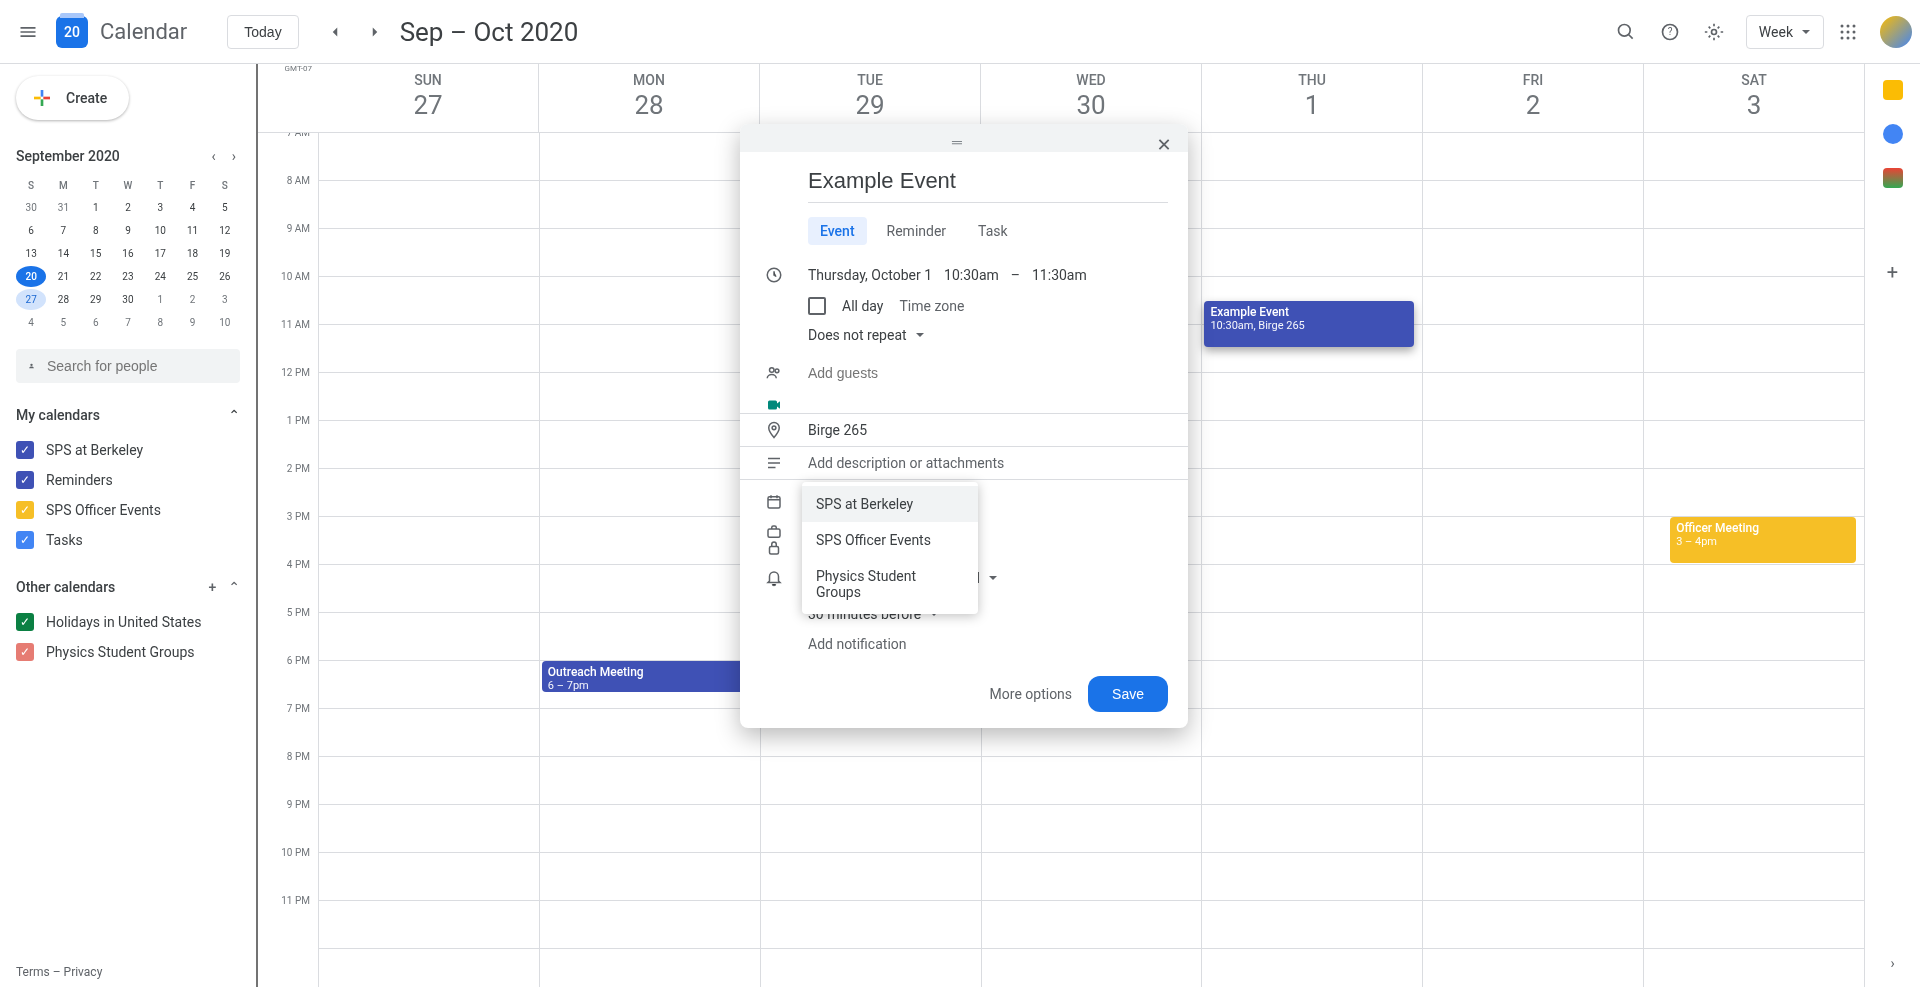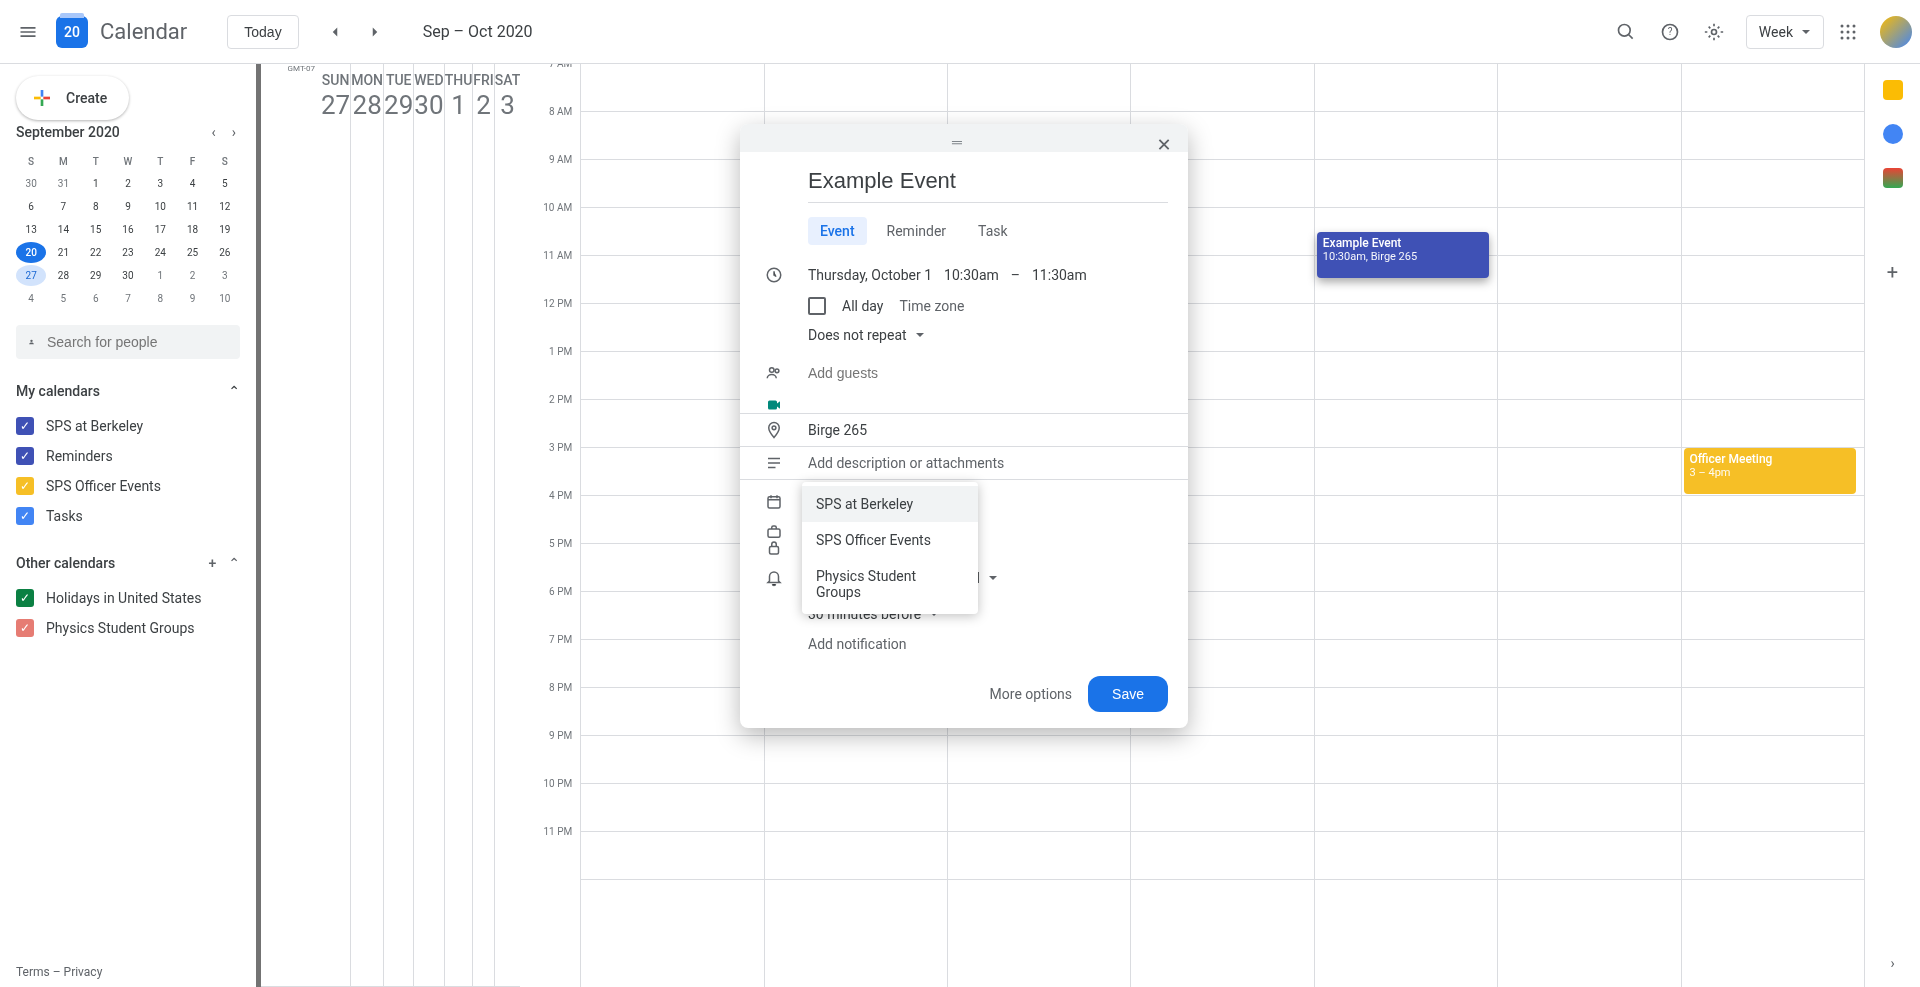--- a/index.html
+++ b/index.html
@@ -7,57 +7,57 @@
 
 
 .header { height: 64px; display: flex; align-items: center; padding: 0 8px; border-bottom: 1px solid #dadce0; }
 .icon-btn { width: 40px; height: 40px; display: flex; align-items: center; justify-content: center; border-radius: 50%; cursor: pointer; color: #5f6368; }
 .logo-box { width: 40px; height: 40px; display: flex; align-items: center; justify-content: center; margin-left: 4px; }
 .logo-cal { width: 32px; height: 32px; background: #1a73e8; border-radius: 6px; display: flex; align-items: center; justify-content: center; color: #fff; font-weight: 500; font-size: 14px; position: relative; }
 .logo-cal::before { content: ''; position: absolute; top: -3px; left: 4px; right: 4px; height: 5px; background: #a8c7fa; border-radius: 2px 2px 0 0; }
 .app-name { font-size: 22px; color: #5f6368; margin-left: 8px; margin-right: 40px; }
 .today-btn { padding: 8px 16px; border: 1px solid #dadce0; border-radius: 4px; font-size: 14px; color: #3c4043; background: #fff; cursor: pointer; font-weight: 500; }
 .nav-arrows { display: flex; margin-left: 16px; }
-.date-range { font-size: 16px; color: #3c4043; margin-left: 28px; }
+.date-range { font-size: 26px; color: #3c4043; margin-left: 5px; }
 .header-right { margin-left: auto; display: flex; align-items: center; gap: 4px; }
 .view-select { padding: 8px 12px; border: 1px solid #dadce0; border-radius: 4px; font-size: 14px; display: flex; align-items: center; gap: 8px; cursor: pointer; margin-left: 8px; }
 .avatar { width: 32px; height: 32px; border-radius: 50%; background: linear-gradient(135deg, #fbbc04, #4285f4); margin-left: 8px; }
 
 
 .layout { display: flex; height: calc(100vh - 64px); }
 .sidebar { width: 256px; padding: 12px 16px; overflow-y: auto; }
 .main { flex: 1; display: flex; overflow: hidden; }
 .rightbar { width: 56px; border-left: 1px solid #dadce0; padding-top: 16px; display: flex; flex-direction: column; align-items: center; gap: 24px; }
 .rightbar-icon { width: 20px; height: 20px; border-radius: 4px; }
 
 
 .create-btn { display: inline-flex; align-items: center; gap: 12px; padding: 10px 22px 10px 14px; border-radius: 24px; box-shadow: 0 1px 3px rgba(0,0,0,0.3); font-size: 14px; font-weight: 500; cursor: pointer; color: #3c4043; }
 .plus-icon { width: 24px; height: 24px; }
-.mini-cal { }
+.mini-cal { margin-top: 24px; }
 .mini-cal-header { display: flex; align-items: center; justify-content: space-between; }
 .mini-cal-title { font-size: 14px; font-weight: 500; color: #3c4043; }
 .mini-cal-nav { display: flex; gap: 8px; }
 .mini-cal-nav span { cursor: pointer; color: #5f6368; padding: 4px; }
 .mini-grid { display: grid; grid-template-columns: repeat(7, 1fr); gap: 2px; margin-top: 8px; text-align: center; font-size: 10px; }
 .mini-dow { color: #70757a; font-weight: 500; padding: 4px 0; }
 .mini-day { padding: 5px 0; border-radius: 50%; cursor: pointer; color: #3c4043; }
 .mini-day.muted { color: #70757a; }
 .mini-day.today { background: #1a73e8; color: #fff; font-weight: 500; }
 .mini-day.selected { background: #d2e3fc; color: #1967d2; }
 .search-people { margin-top: 16px; display: flex; align-items: center; gap: 12px; background: #f1f3f4; border-radius: 4px; padding: 8px 12px; color: #5f6368; font-size: 14px; }
 .cal-section { margin-top: 20px; }
 .cal-section-header { display: flex; align-items: center; justify-content: space-between; font-size: 14px; font-weight: 500; cursor: pointer; padding: 4px 0; }
 .cal-section-icons { display: flex; gap: 12px; color: #5f6368; }
 .cal-list { margin-top: 8px; }
 .cal-item { display: flex; align-items: center; gap: 12px; padding: 6px 0; font-size: 14px; cursor: pointer; }
 .cal-check { width: 18px; height: 18px; border-radius: 3px; display: flex; align-items: center; justify-content: center; color: #fff; font-size: 12px; }
 .footer-links { position: absolute; bottom: 8px; left: 16px; font-size: 12px; color: #5f6368; }
 
 
-.week-container { flex: 1; display: flex; flex-direction: row; border-left: 5px solid #737373; }
+.week-container { flex: 1; display: flex; flex-direction: column; border-left: 2px solid #737373; }
 .week-header { display: flex; border-bottom: 1px solid #dadce0; }
 .time-gutter { width: 60px; flex-shrink: 0; }
 .day-header { flex: 1; text-align: center; padding: 8px 0 12px; border-left: 1px solid #dadce0; }
 .day-header:first-of-type { border-left: none; }
 .day-dow { font-size: 14px; color: #70757a; font-weight: 500; }
 .day-num { font-size: 26px; color: #70757a; margin-top: 2px; }
 .week-body { flex: 1; display: flex; overflow-y: auto; position: relative; }
 .time-col { width: 60px; flex-shrink: 0; }
 .time-slot { height: 48px; text-align: right; padding-right: 8px; font-size: 10px; color: #70757a; position: relative; top: -6px; }
 .gmt-label { font-size: 8px; color: #70757a; text-align: right; padding-right: 6px; }
@@ -489,21 +489,21 @@
               <div class="hour-line"></div>
               <div class="hour-line"></div>
               <div class="hour-line"></div>
               <div class="hour-line"></div>
               <div class="hour-line"></div>
               <div class="hour-line"></div>
               <div class="hour-line"></div>
               <div class="hour-line"></div>
               <div class="hour-line"></div>
               <div class="hour-line"></div>
-              <div class="event" style="top: 384px; height: 46px; background: rgb(246, 191, 38);">
+              <div class="event" style="top: 384px; height: 46px; background: rgb(246, 191, 38); margin-left: 24px;">
                 <div class="event-title">Officer Meeting</div>
                 <div class="event-time">3 – 4pm</div>
               </div>
             </div>
           </div>
       </div>
     </div>
   </div>
 
   <div class="rightbar">

